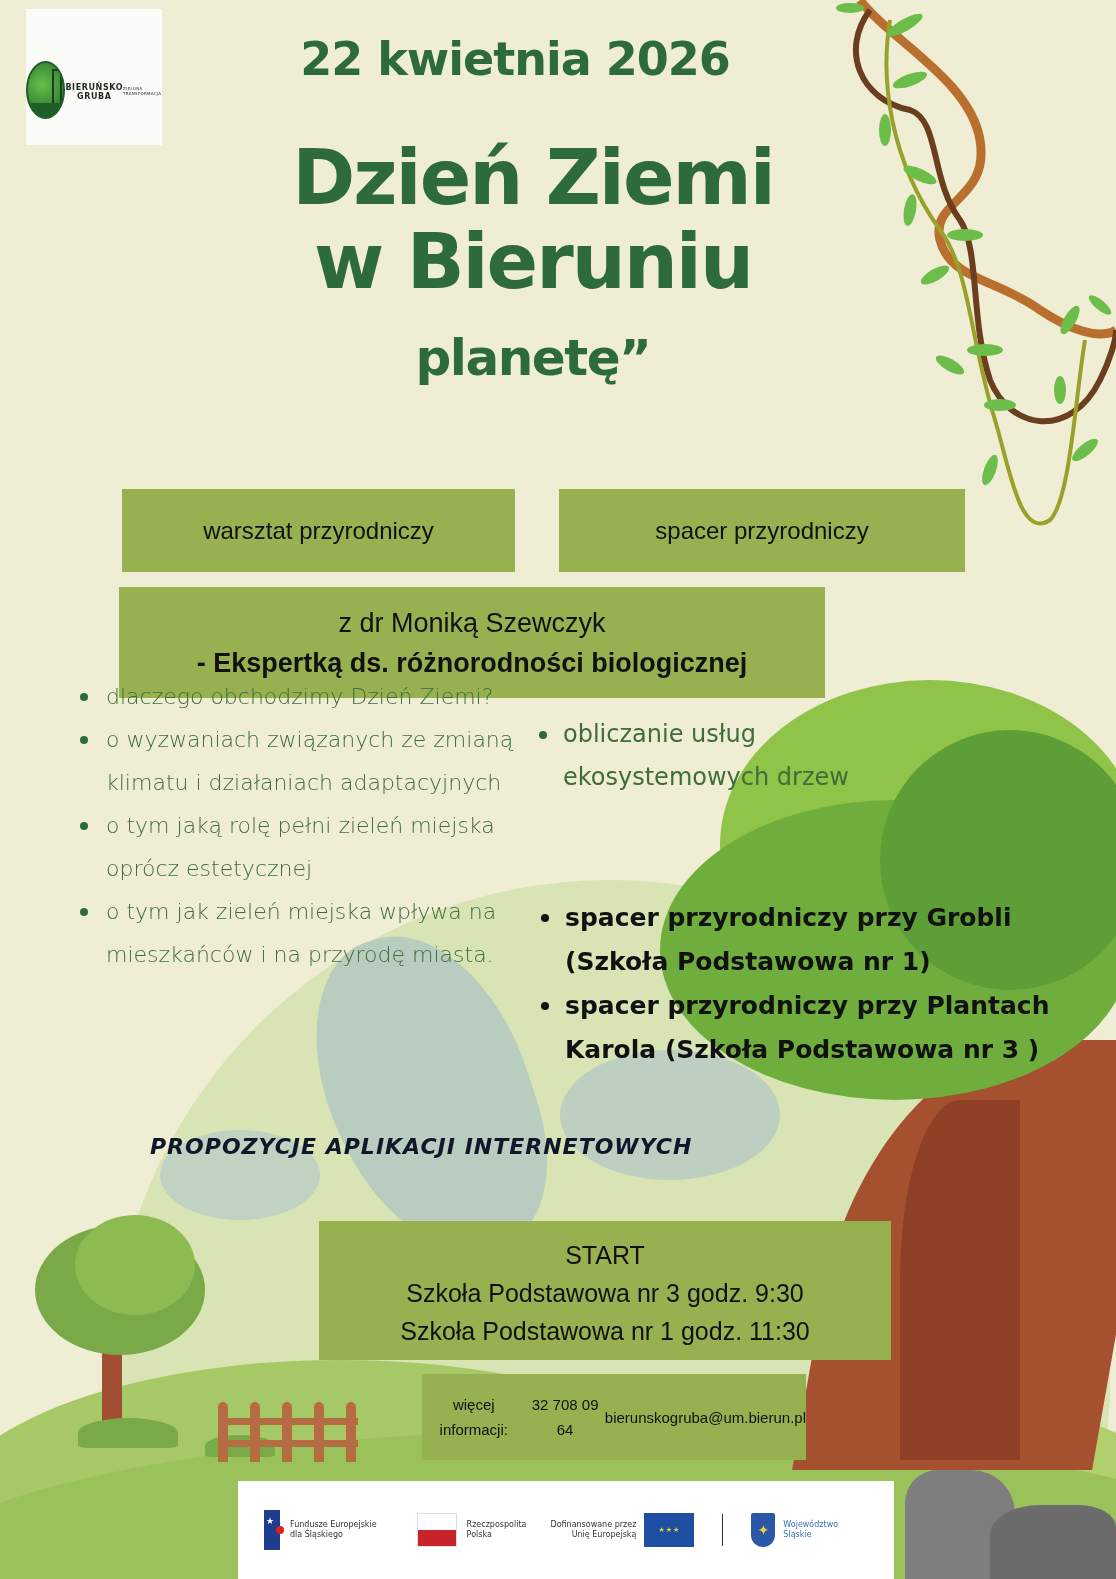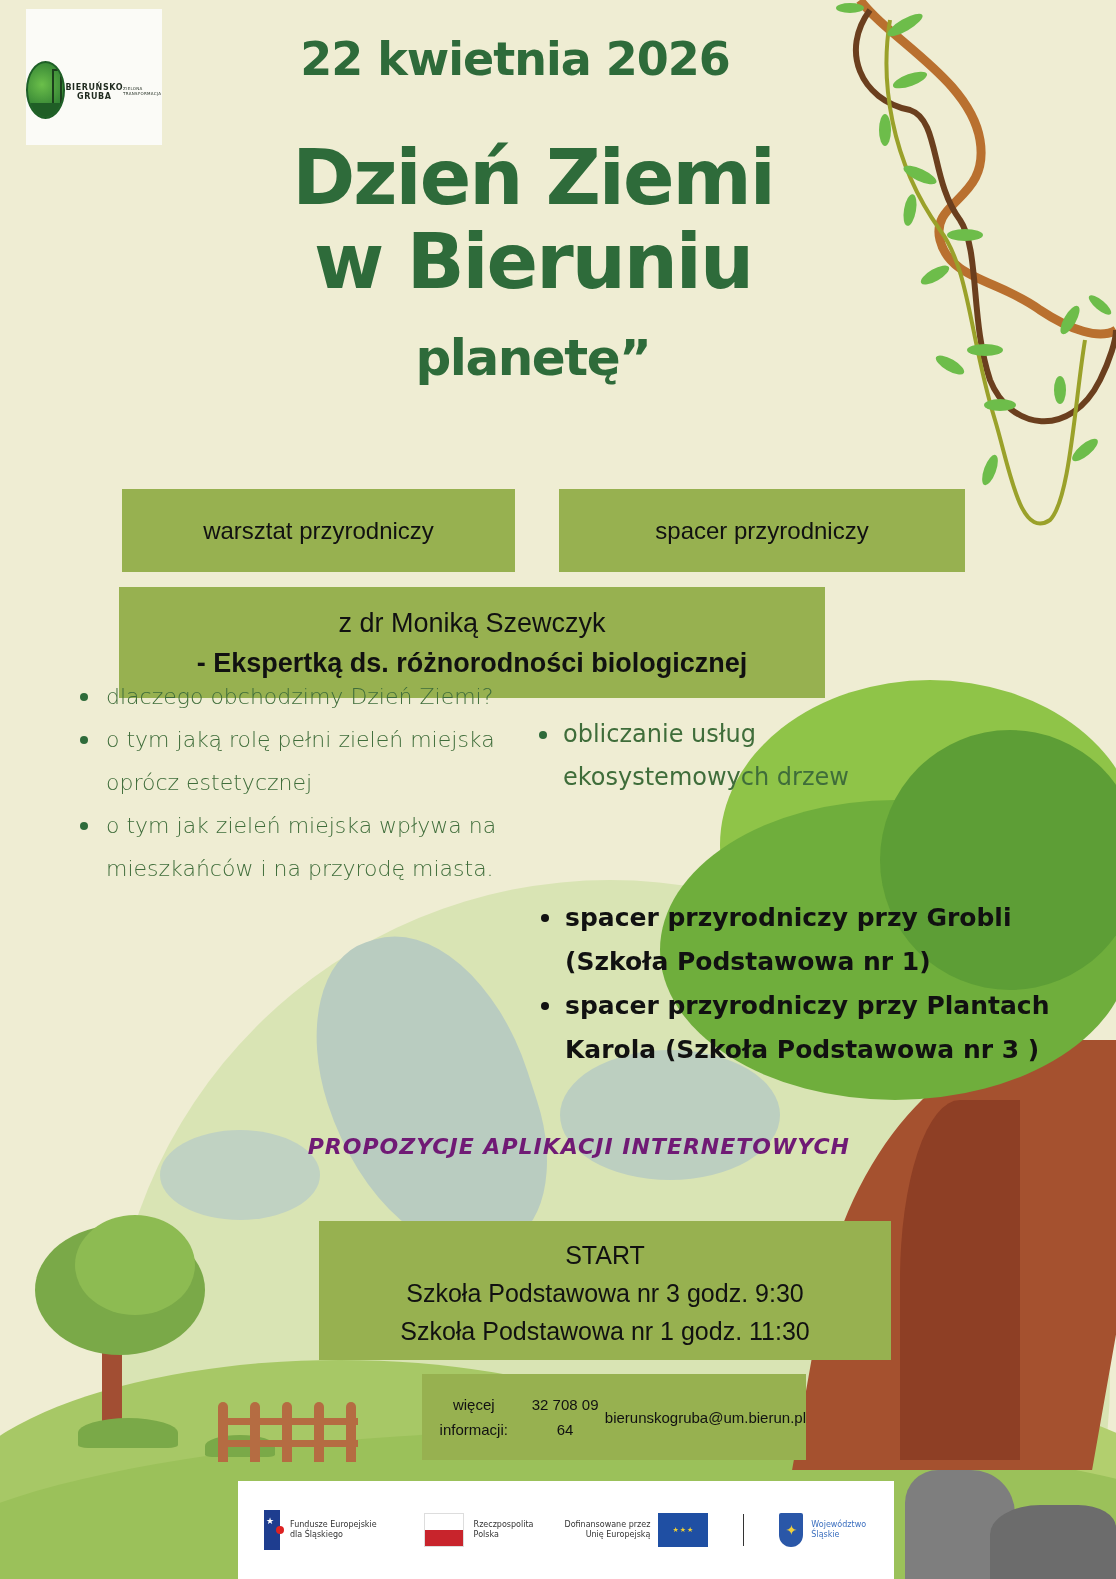--- a/index.html
+++ b/index.html
@@ -70,27 +70,27 @@
     .list li { position: relative; padding-left: 28px; }
     .list li::before { content: ""; position: absolute; left: 4px; width: 8px; height: 8px; border-radius: 50%; background: #2e6b3a; }
     .list-left { left: 76px; top: 675px; width: 440px; font-size: 22px; line-height: 43px; font-weight: 300; }
     .list-left li::before { top: 18px; }
     .list-left li { padding-left: 30px; }
     .list-right { left: 535px; top: 713px; width: 420px; font-size: 24px; line-height: 43px; }
     .list-right li::before { top: 18px; }
     .list-walks { left: 537px; top: 896px; width: 560px; font-size: 25px; line-height: 44px; font-weight: bold; color: #111; }
     .list-walks li::before { top: 18px; background: #111; }
 
-    .apps { position: absolute; left: 150px; top: 1128px; width: 700px; text-align: right; font-family: "DejaVu Sans", sans-serif; font-weight: bold; font-size: 22px; line-height: 38px; color: #701a75; letter-spacing: 1px; font-style: italic; }
+    .apps { position: absolute; left: 150px; top: 1128px; width: 700px; text-align: left; font-family: "DejaVu Sans", sans-serif; font-weight: bold; font-size: 22px; line-height: 38px; color: #0f172a; letter-spacing: 1px; font-style: italic; }
 
     .start { left: 295px; top: 1221px; width: 572px; height: 139px; flex-direction: column; font-size: 25px; line-height: 38px; padding-top: 4px; }
     .info { left: 398px; top: 1374px; width: 384px; height: 86px; flex-direction: row; font-size: 15px; line-height: 25px; }
 
     
-    .sponsors { position: absolute; left: 238px; top: 1481px; width: 656px; height: 98px; background: #ffffff; display: flex; align-items: center; padding: 0 26px; gap: 7px; font-family: "DejaVu Sans", sans-serif; }
+    .sponsors { position: absolute; left: 238px; top: 1481px; width: 656px; height: 98px; background: #ffffff; display: flex; align-items: center; padding: 0 26px; gap: 0; font-family: "DejaVu Sans", sans-serif; }
     .sp { display: flex; align-items: center; font-size: 8px; line-height: 10px; color: #333; }
     .fe-flag { width: 16px; height: 40px; background: #1e3d8f; margin-right: 10px; position: relative; }
     .fe-flag::after { content: "★"; position: absolute; left: 2px; top: 6px; color: #fff; font-size: 9px; }
     .fe-flag::before { content: ""; position: absolute; right: -4px; top: 16px; width: 8px; height: 8px; background: #d22; border-radius: 50%; }
     .pl-flag { width: 40px; height: 34px; border: 1px solid #ddd; margin: 0 10px 0 40px; display: flex; flex-direction: column; }
     .pl-flag .w { flex: 1; background: #fff; }
     .pl-flag .r { flex: 1; background: #c8242c; }
     .eu-text { text-align: right; margin-left: 24px; margin-right: 8px; }
     .eu-flag { width: 50px; height: 34px; background: #1f4fa3; color: #f3d233; font-size: 7px; display: flex; align-items: center; justify-content: center; letter-spacing: 1px; }
     .divider { width: 1px; height: 32px; background: #333; margin: 0 28px; }
@@ -179,20 +179,21 @@
 <div class="gbox tag1">warsztat przyrodniczy</div>
 <div class="gbox tag2">spacer przyrodniczy</div>
 
 <div class="gbox expert">
   <div>z dr Moniką Szewczyk</div>
   <div class="l2">- Ekspertką ds. różnorodności biologicznej</div>
 </div>
 
 <ul class="list list-left">
   <li>dlaczego obchodzimy Dzień Ziemi?</li>
+  <li>o wyzwaniach związanych ze zmianą klimatu i działaniach adaptacyjnych</li>
   <li>o tym jaką rolę pełni zieleń miejska oprócz estetycznej</li>
   <li>o tym jak zieleń miejska wpływa na mieszkańców i na przyrodę miasta.</li>
 </ul>
 
 <ul class="list list-right">
   <li>obliczanie usług ekosystemowych drzew</li>
 </ul>
 
 <ul class="list list-walks">
   <li>spacer przyrodniczy przy Grobli (Szkoła Podstawowa nr 1)</li>

